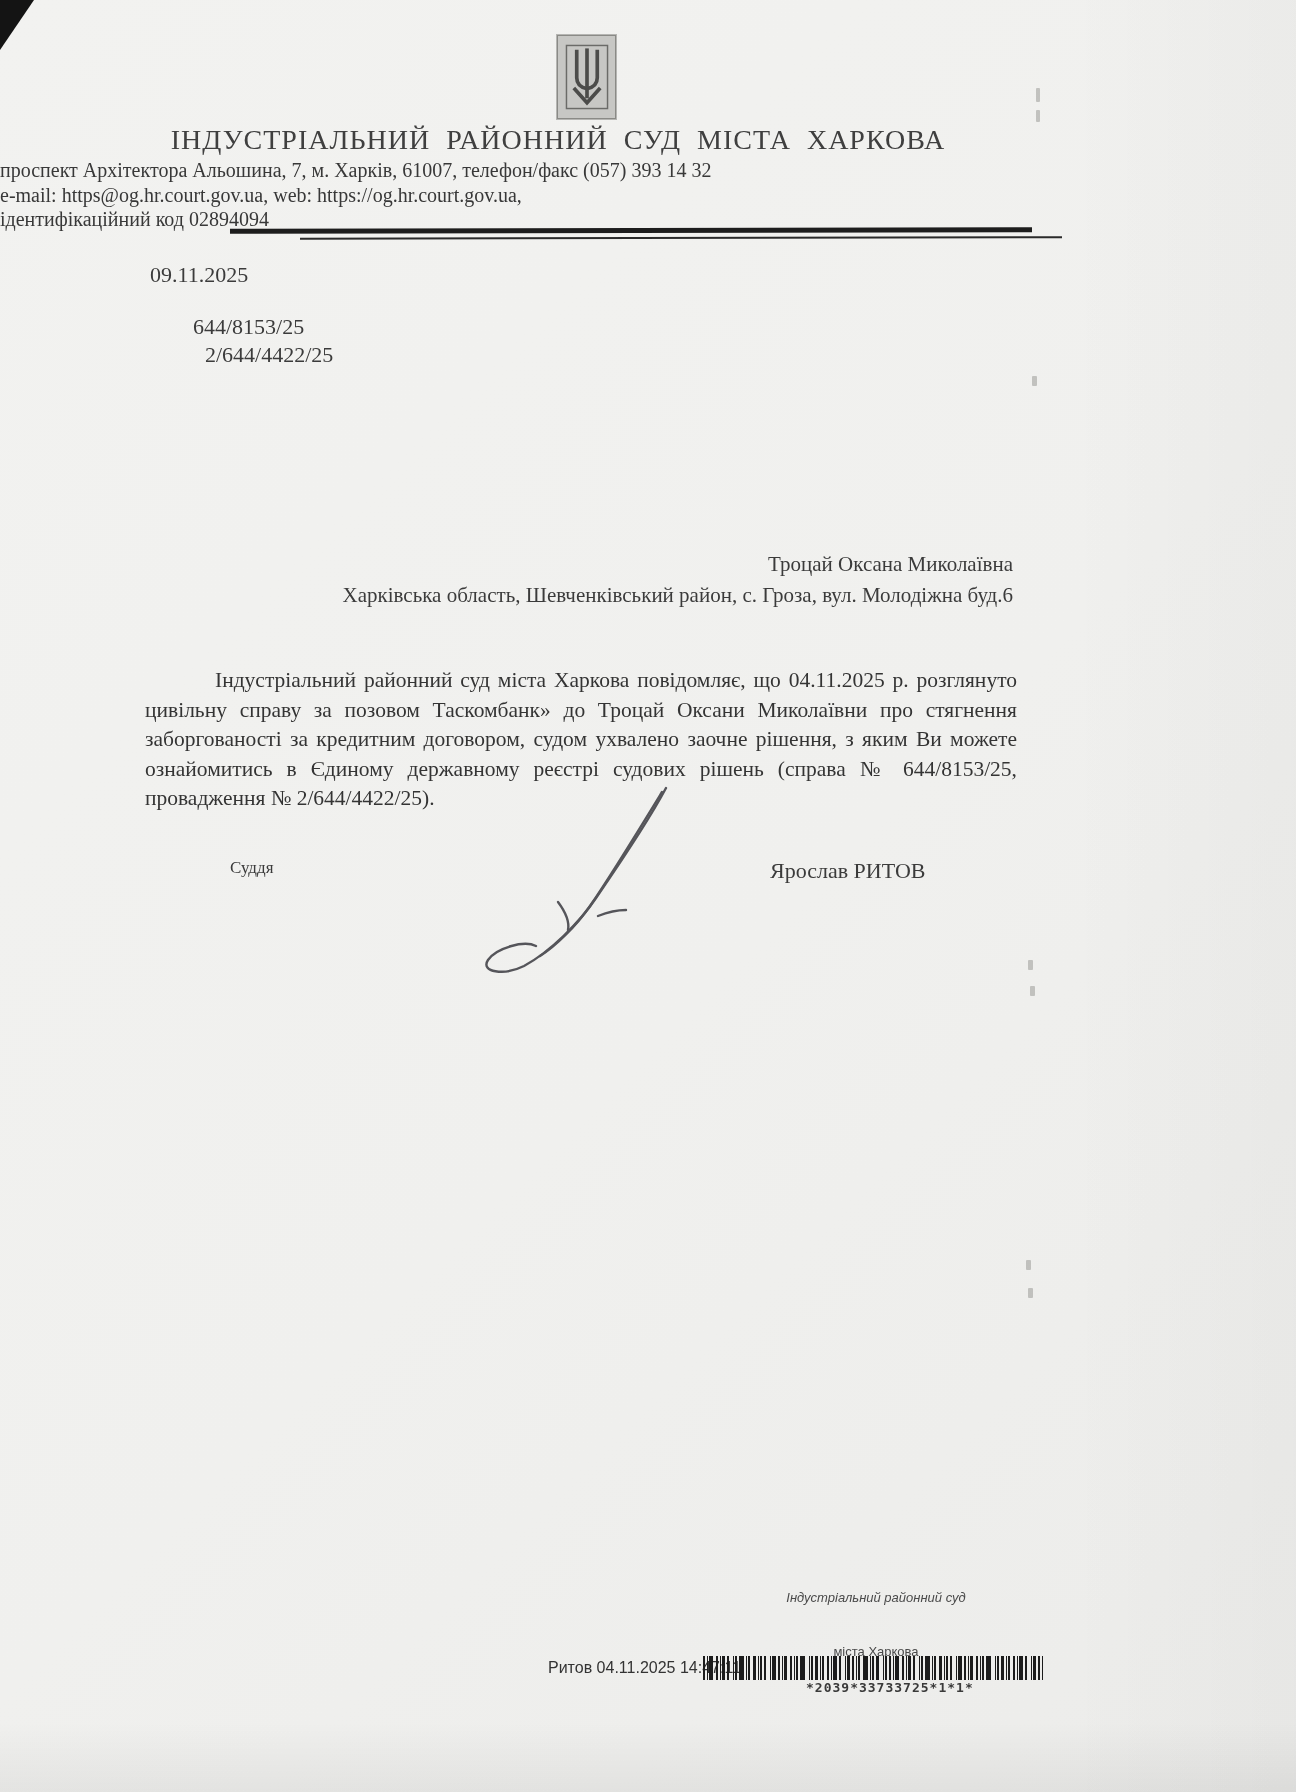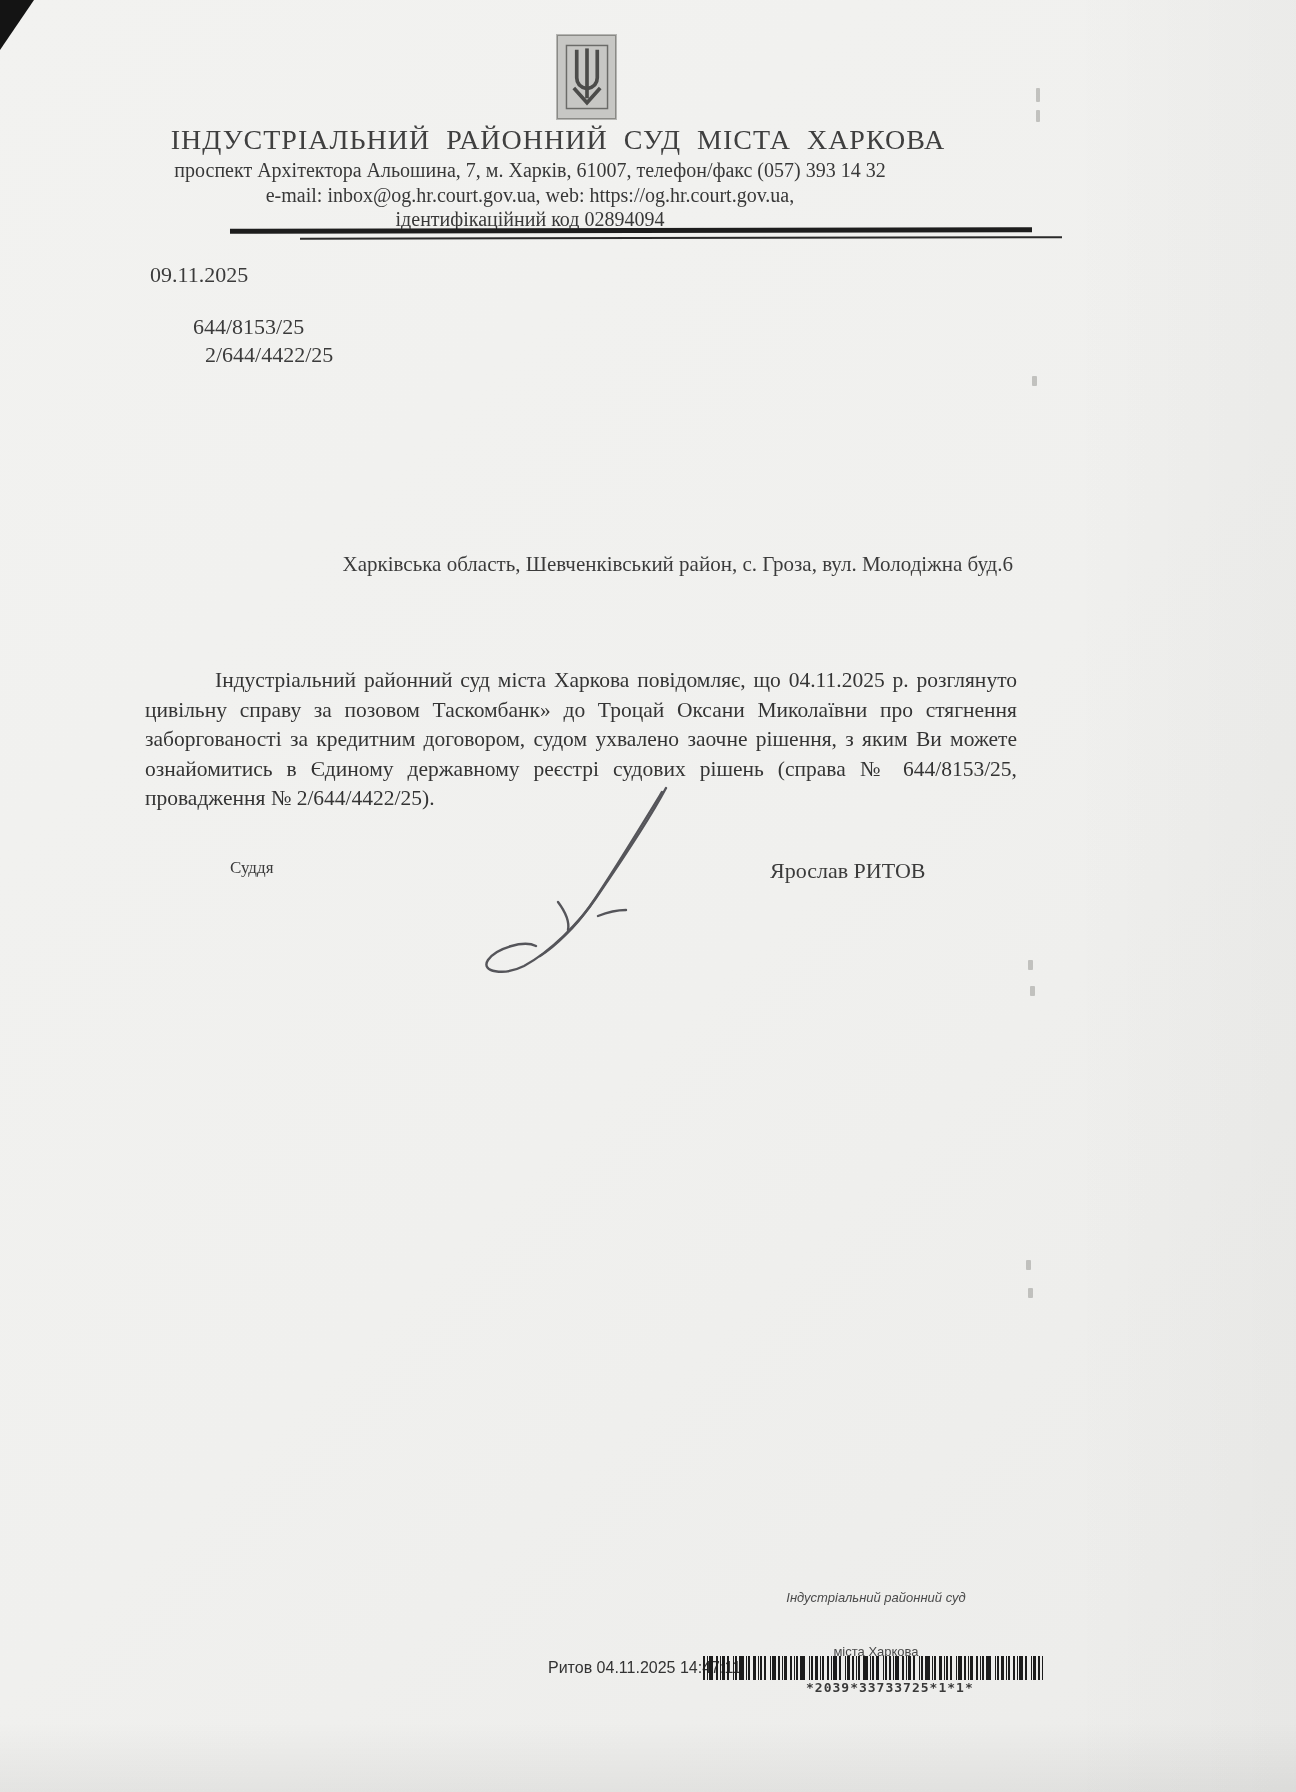--- a/index.html
+++ b/index.html
@@ -16,21 +16,21 @@
   .right-shade{right:0;top:0;width:230px;height:1792px;
     background:linear-gradient(90deg,rgba(0,0,0,0) 0%,rgba(0,0,0,0.025) 100%);}
   .bottom-shade{left:0;bottom:0;width:1296px;height:70px;
     background:linear-gradient(180deg,rgba(0,0,0,0) 0%,rgba(0,0,0,0.05) 100%);}
   
   .emblem{left:557px;top:35px;width:57px;height:82px;
     background:#c7c7c4;border:1px solid #8a8a86;box-shadow:0 0 0 1px #b5b5b2;
     display:flex;align-items:center;justify-content:center;}
   .court-name{left:0;top:124px;width:1060px;text-align:center;
     font-size:28px;letter-spacing:1px;word-spacing:8px;color:#3f3f3f;padding-left:28px;}
-  .hdr-line{left:0;width:1060px;text-align:center;font-size:20px;color:#383838;}
+  .hdr-line{left:0;width:1060px;text-align:left;font-size:20px;color:#383838;}
   .addr{top:159px;}
   .mail{top:184px;}
   .idcode{top:208px;}
   .rule-thick{left:230px;top:228px;width:802px;height:5px;background:#1d1d1d;
     transform:rotate(-0.12deg);}
   .rule-thin{left:300px;top:237px;width:762px;height:2px;background:#2a2a2a;
     transform:rotate(-0.12deg);}
   
   .doc-date{left:150px;top:262px;font-size:22px;}
   .case-no{left:193px;top:314px;font-size:22px;}
@@ -82,33 +82,34 @@
       <path d="M30 6 V61"></path>
       <path d="M30 61 V74"></path>
       <path d="M12 60 L30 80 L48 60"></path>
     </g>
     <rect x="2" y="2" width="56" height="86" fill="none" stroke="#6b6b68" stroke-width="2"></rect>
   </svg>
 </div>
 
 <div class="abs court-name">ІНДУСТРІАЛЬНИЙ РАЙОННИЙ СУД МІСТА ХАРКОВА</div>
 <div class="abs hdr-line addr">проспект Архітектора Альошина, 7, м. Харків, 61007, телефон/факс (057) 393 14 32</div>
-<div class="abs hdr-line mail">e-mail: inbox@og.hr.court.gov.ua, web: https://og.hr.court.gov.ua,</div>
+<div class="abs hdr-line mail">e-mail: https@og.hr.court.gov.ua, web: https://og.hr.court.gov.ua,</div>
 <div class="abs hdr-line idcode">ідентифікаційний код 02894094</div>
 <div class="abs rule-thick"></div>
 <div class="abs rule-thin"></div>
 
 <div class="abs doc-date">09.11.2025</div>
 <div class="abs case-no">644/8153/25</div>
 <div class="abs proc-no">2/644/4422/25</div>
 
 <div class="abs web-note">
 </div>
 
 <div class="abs addressee">
+  <div>Троцай Оксана Миколаївна</div>
   <div>Харківська область, Шевченківський район, с. Гроза, вул. Молодіжна буд.6</div>
 </div>
 
 <div class="abs body-par">Індустріальний районний суд міста Харкова повідомляє, що 04.11.2025 р. розглянуто цивільну справу за позовом Таскомбанк» до Троцай Оксани Миколаївни про стягнення заборгованості за кредитним договором, судом ухвалено заочне рішення, з яким Ви можете ознайомитись в Єдиному державному реєстрі судових рішень (справа № 644/8153/25, провадження № 2/644/4422/25).</div>
 
 <div class="abs sig-role">Суддя</div>
 <div class="abs sig-name">Ярослав РИТОВ</div>
 <div class="abs sig-scribble">
   <svg width="260" height="220" viewBox="0 0 260 220">
     <g fill="none" stroke="#55555a" stroke-width="2.4" stroke-linecap="round">

